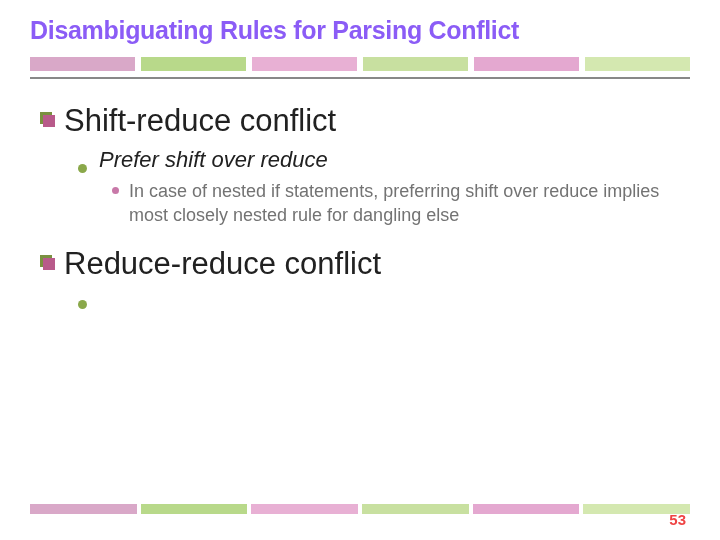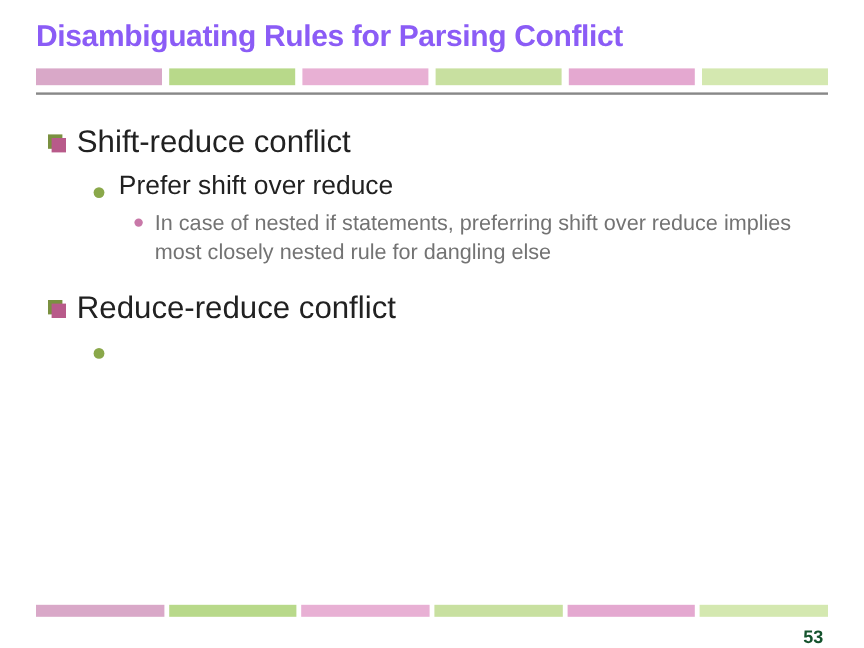--- a/index.html
+++ b/index.html
@@ -67,27 +67,28 @@
     background: #7a9040;
   }
   .lvl1 .bullet-box::after {
     content: "";
     position: absolute;
     width: 12px; height: 12px;
     top: 3px; left: 3px;
     background: #b85a8a;
   }
   .lvl1-text {
-    font-size: 26px;
+    font-size: 31px;
     color: #212121;
   }
   .lvl2 {
     display: flex;
-    align-items: center;
+    align-items: flex-end;
     margin: 6px 0 6px 38px;
+    font-style: italic;
   }
   .lvl2 .dot {
     width: 9px; height: 9px;
     background: #8aa84a;
     border-radius: 50%;
     margin-top: 10px;
     margin-right: 12px;
     flex-shrink: 0;
   }
   .lvl2-text {
@@ -108,25 +109,25 @@
     flex-shrink: 0;
   }
   .lvl3-text {
     font-size: 18px;
     color: #737373;
     line-height: 1.35;
     max-width: 540px;
   }
   .page-num {
     position: absolute;
-    bottom: 0;
+    bottom: 12px;
     right: 34px;
     font-size: 15px;
     font-weight: bold;
-    color: #14532d;
+    color: #ef4444;
   }
 </style>
 </head>
 <body>
 
 <div class="title">Disambiguating Rules for Parsing Conflict</div>
 
 <div class="color-bar">
   <div class="seg c1"></div>
     <div class="seg c2"></div>

